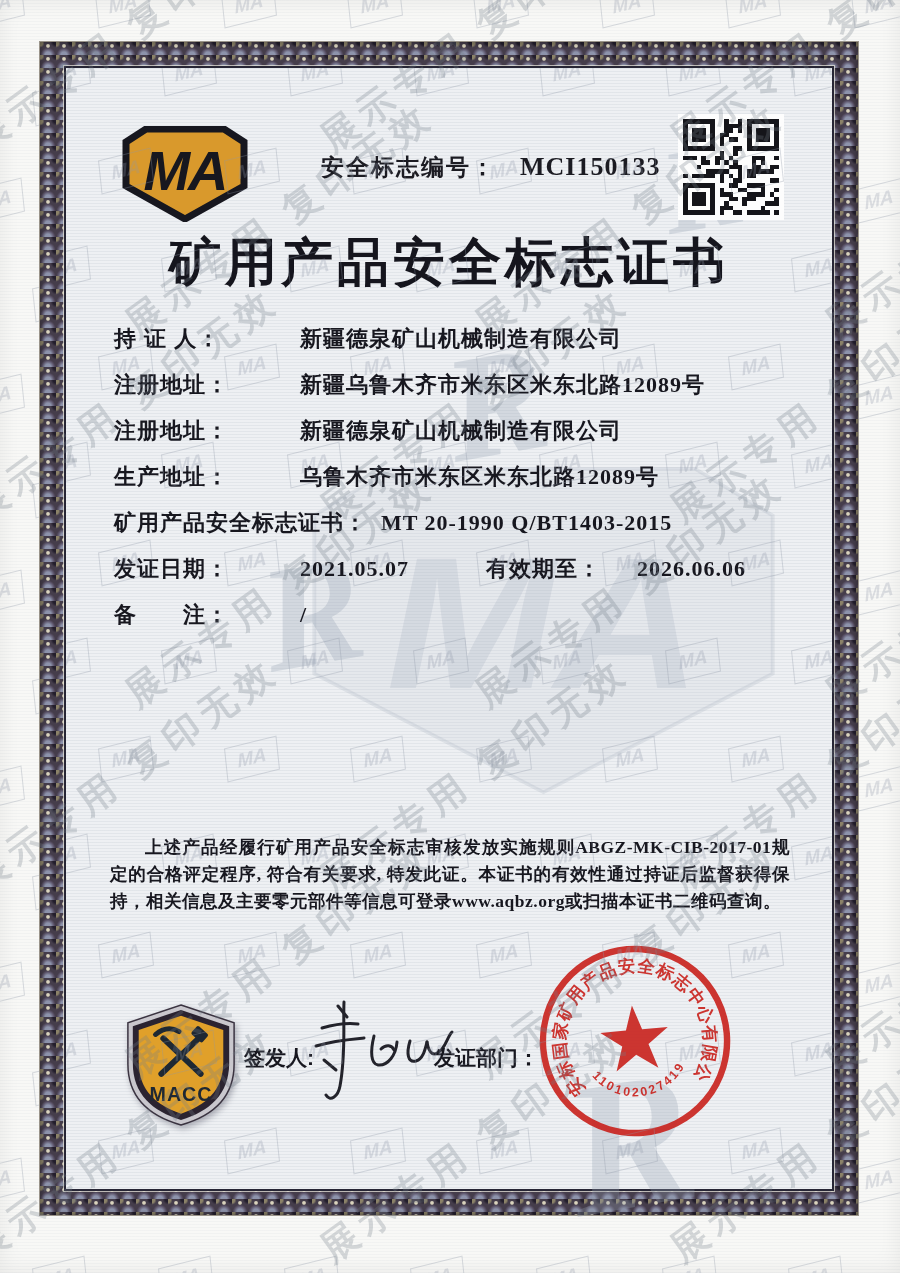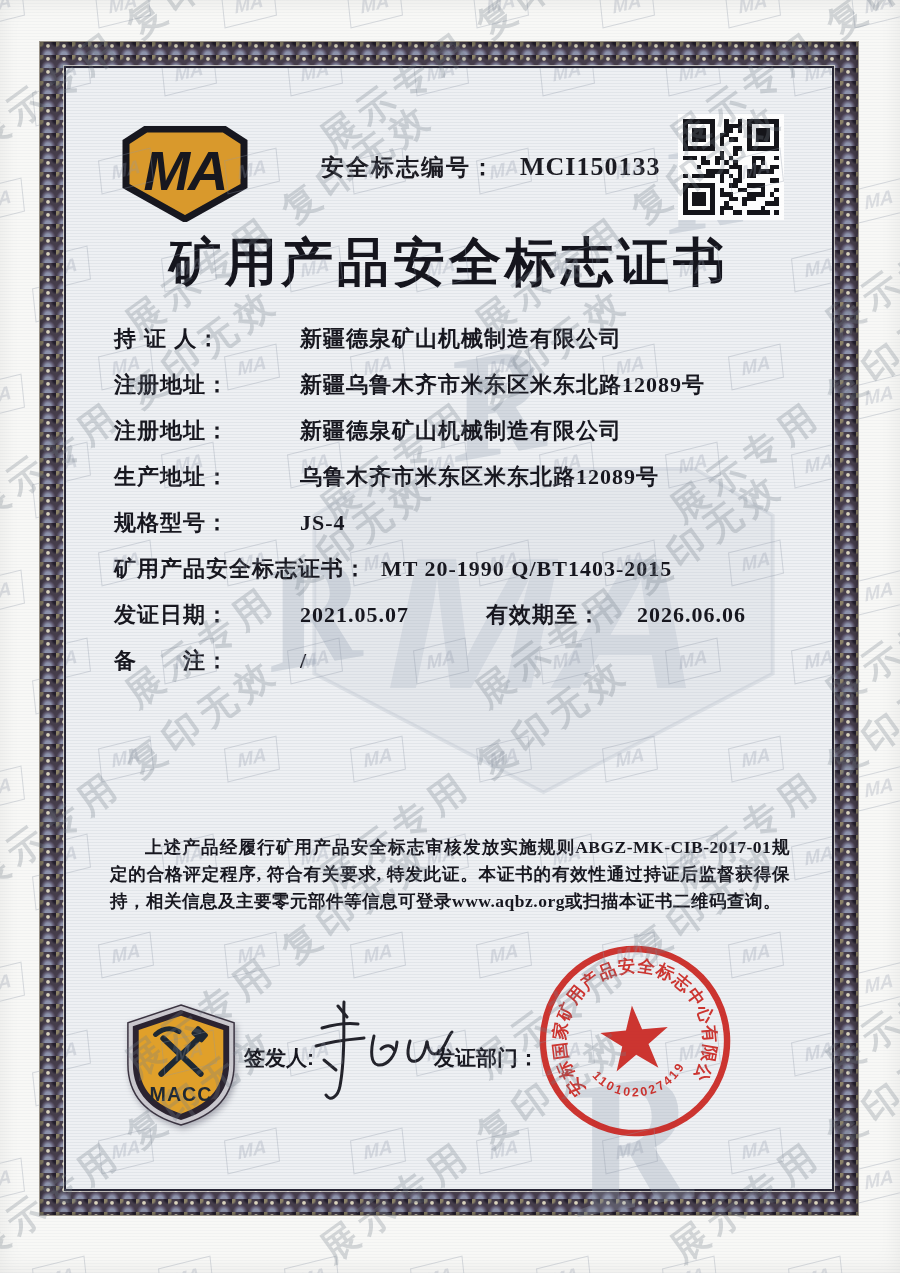--- a/index.html
+++ b/index.html
@@ -509,24 +509,20 @@
           <span class="val">新疆乌鲁木齐市米东区米东北路12089号</span>
         </div>
         <div class="row">
           <span class="lab">注册地址：</span>
           <span class="val">新疆德泉矿山机械制造有限公司</span>
         </div>
         <div class="row">
           <span class="lab">生产地址：</span>
           <span class="val">乌鲁木齐市米东区米东北路12089号</span>
         </div>
-        <div class="row">
-          <span class="lab">规格型号：</span>
-          <span class="val">JS-4</span>
-        </div>
         <div class="row longlab">
           <span class="lab">矿用产品安全标志证书：</span>
           <span class="val">MT 20-1990 Q/BT1403-2015</span>
         </div>
         <div class="row dates">
           <span class="lab">发证日期：</span>
           <span class="val">2021.05.07</span>
           <span class="lab2">有效期至：</span>
           <span class="val2">2026.06.06</span>
         </div>

